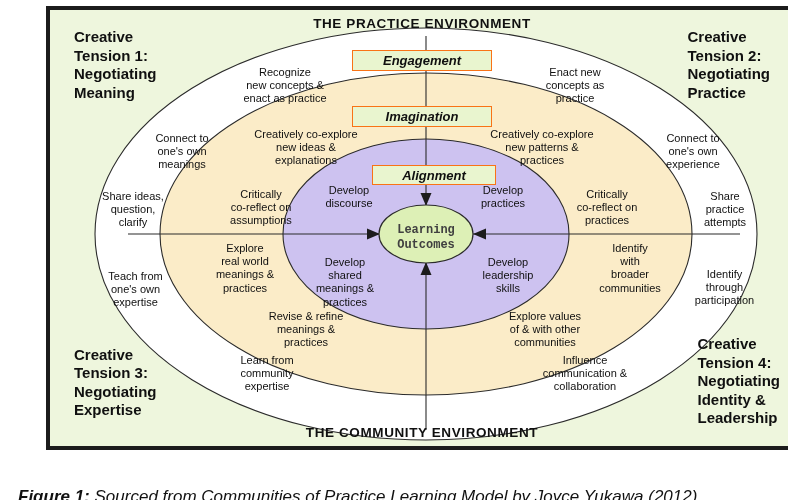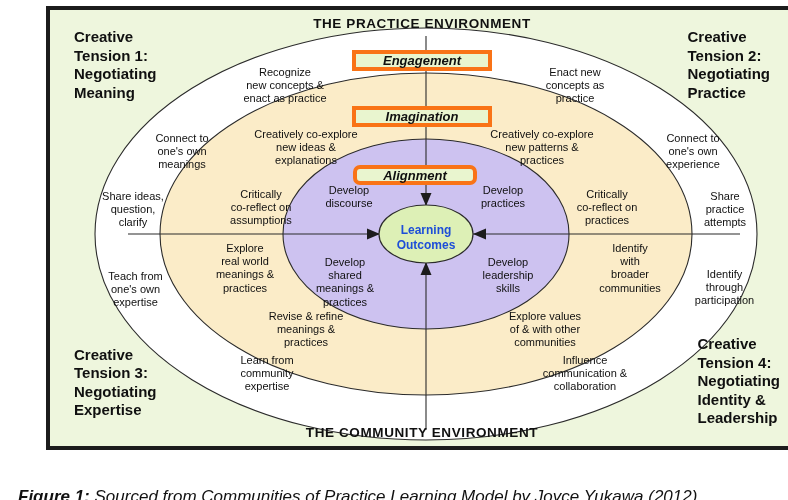--- a/index.html
+++ b/index.html
@@ -29,43 +29,43 @@
     color:#101010;white-space:pre-line;
   }
   #tension-1{left:24px;top:18px;text-align:left;}
   #tension-2{right:24px;top:18px;text-align:left;}
   #tension-3{left:24px;bottom:26px;text-align:left;}
   #tension-4{right:14px;bottom:18px;text-align:left;}
 
   .modebox{
     position:absolute;
     background:#e9f5cf;
-    border:4px solid #f97316;
+    border:1px solid #f97316;
     font-style:italic;font-weight:bold;font-size:13px;
     color:#101010;text-align:center;
     display:flex;align-items:center;justify-content:center;
     box-sizing:border-box;
     z-index:6;
   }
   #mode-engagement{left:302px;top:40px;width:140px;height:21px;}
   #mode-imagination{left:302px;top:96px;width:140px;height:21px;}
-  #mode-alignment{left:303px;top:155px;width:124px;height:20px;border-radius:7px;}
+  #mode-alignment{left:322px;top:155px;width:124px;height:20px;}
 
   .celllabel{
     position:absolute;
     font-size:11px;font-weight:normal;line-height:1.2;
     color:#101010;text-align:center;white-space:pre-line;
     z-index:5;
   }
 
   .core-text{
     position:absolute;z-index:7;
     font-size:12px;font-weight:bold;line-height:1.22;
-    color:#1d4ed8;text-align:center;white-space:pre-line;
-    width:90px;left:331px;top:213px;
+    color:#404040;text-align:center;white-space:pre-line;
+    width:90px;left:331px;top:213px;font-family:Liberation Mono, monospace;
   }
 
   #caption{
     position:absolute;left:18px;top:486px;width:740px;
     font-size:17px;color:#111;line-height:1.3;font-style:italic;
   }
   #caption b{font-weight:bold;}
 </style>
 </head>
 <body>

